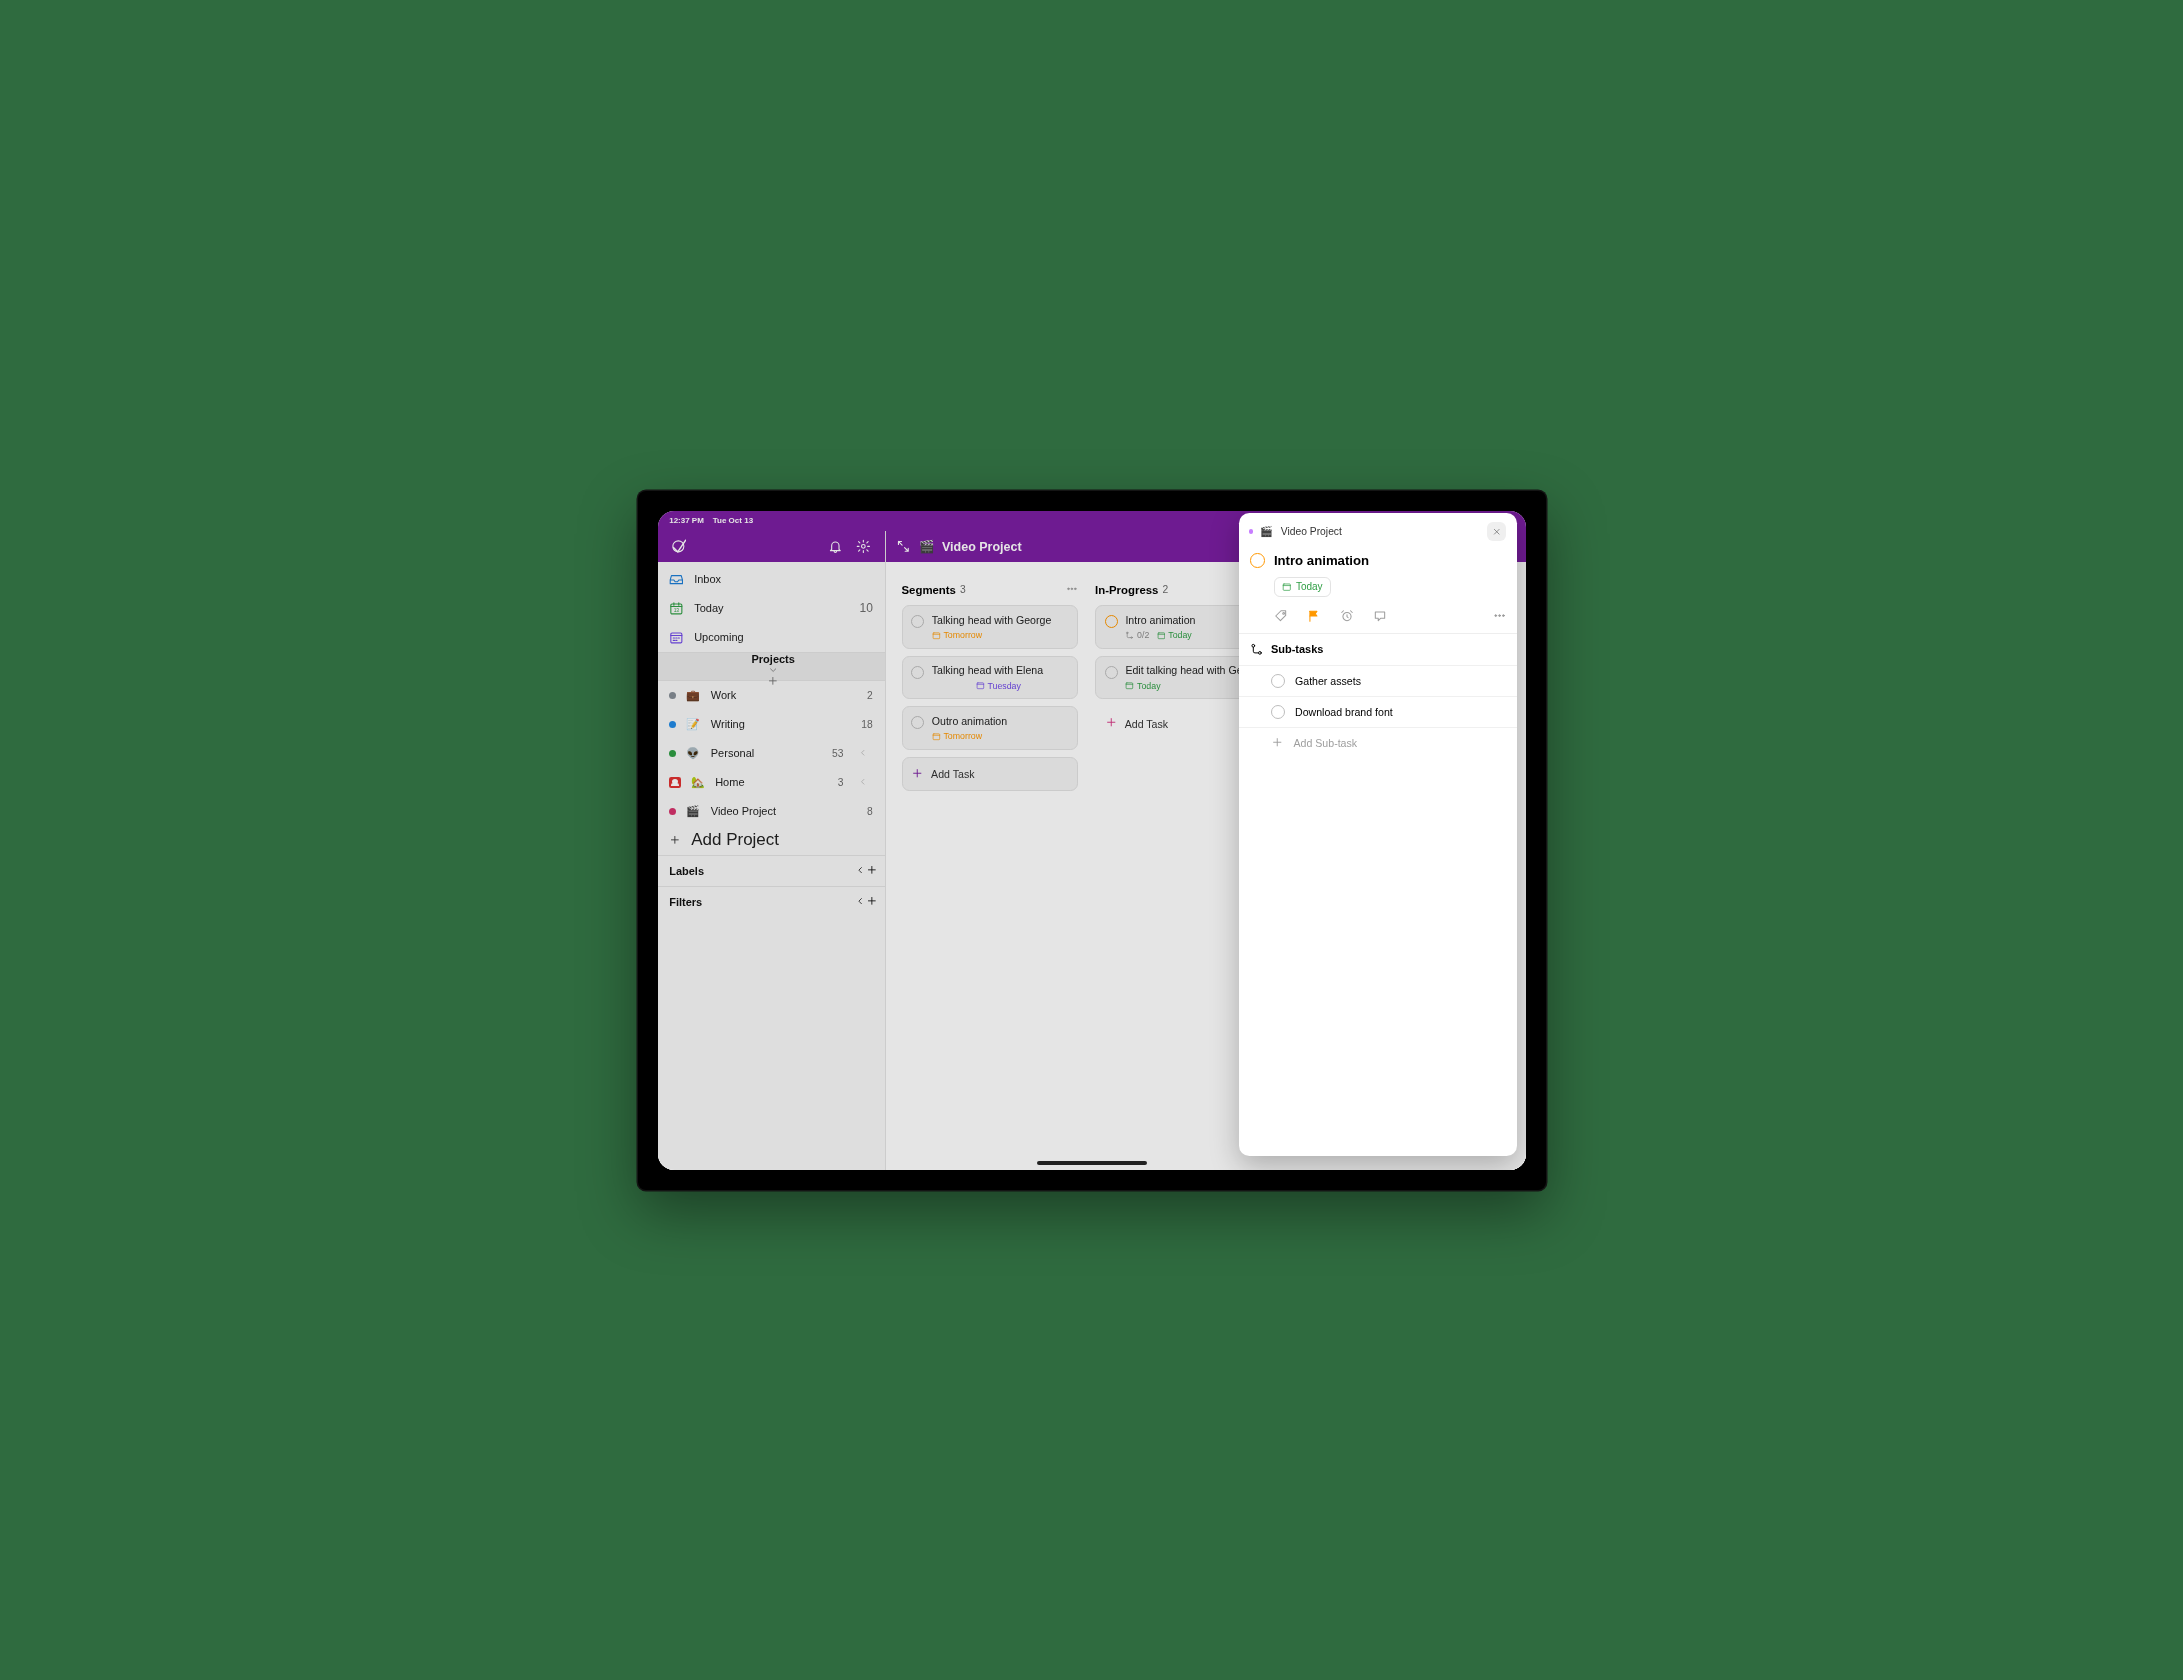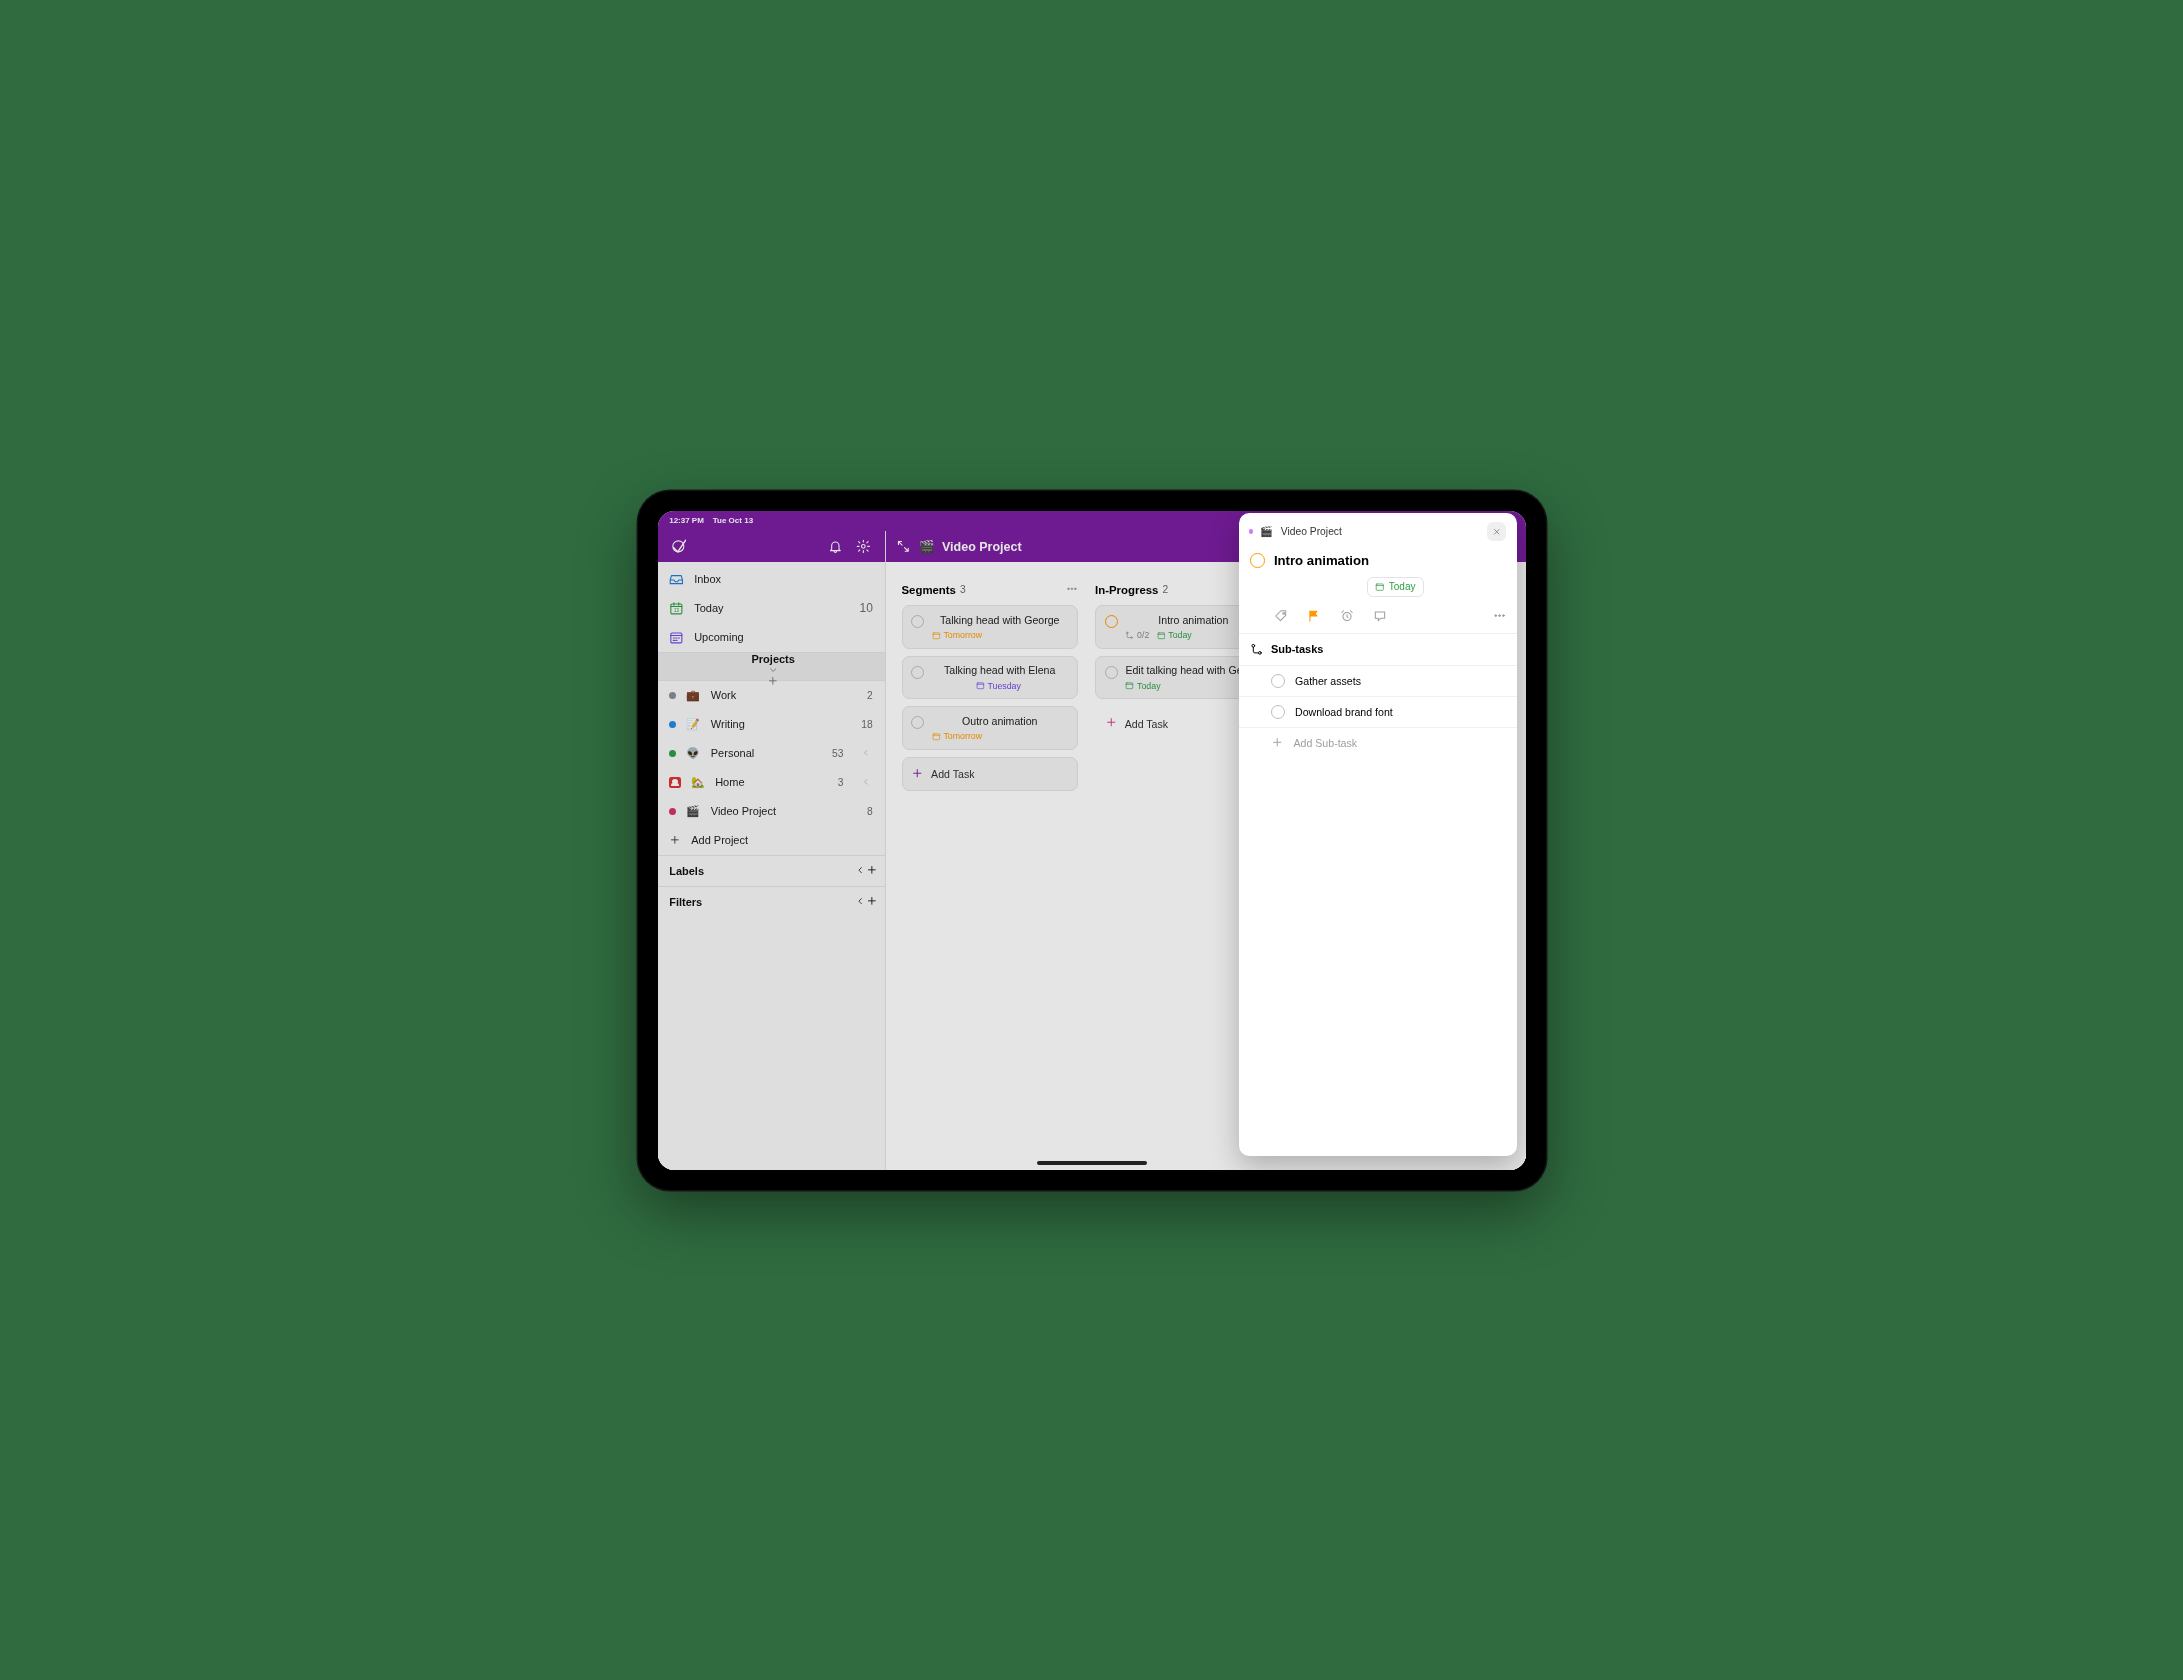--- a/index.html
+++ b/index.html
@@ -12,22 +12,22 @@
     --card-bg:#f3f3f3;
     --card-border:#e2e2e2;
     --orange:#ff9800;
     --green:#2f9e44;
     --purple-tag:#7048e8;
     --accent-pink:#d63384;
   }
   *{box-sizing:border-box;font-family:-apple-system,Helvetica,Arial,sans-serif;}
   body{margin:0;background:#2f6b3f;display:flex;align-items:center;justify-content:center;min-height:100vh;}
   .ipad-frame{
-    width:908px;height:699px;background:#000;border-radius:32px;
-    padding:20px;position:relative;box-shadow:0 0 0 1.5px #141414, 0 22px 59px rgba(0,0,0,.4);text-align:center;
+    width:908px;height:699px;background:#000;border-radius:8px;
+    padding:20px;position:relative;box-shadow:0 0 0 1.5px #141414, 0 22px 59px rgba(0,0,0,.4);
   }
   .screen{width:100%;height:100%;background:#fff;border-radius:16px;overflow:hidden;position:relative;display:flex;flex-direction:column;}
   .statusbar{height:20.6px;background:var(--purple);color:#fff;font-size:8px;display:flex;align-items:center;justify-content:space-between;padding:0 11.7px;font-weight:600;}
   .statusbar .right{display:flex;align-items:center;gap:4.4px;}
   .battery{width:16px;height:8px;border:1px solid #fff;border-radius:2.2px;position:relative;}
   .battery::after{content:"";position:absolute;right:-2.9px;top:1.8px;width:1.5px;height:3.7px;background:#fff;border-radius:0.7px;}
   .battery .fill{position:absolute;inset:0.7px;background:#fff;border-radius:1.1px;}
   .vpn{border:0.7px solid #fff;border-radius:2.2px;font-size:5.9px;padding:0 2.2px;line-height:7.3px;}
   .signal,.wifi{display:inline-flex;align-items:flex-end;gap:1.1px;}
   .signal i{width:1.8px;background:#fff;border-radius:0.7px;}
@@ -57,21 +57,21 @@
 
   .sb-proj{display:flex;align-items:center;height:29px;padding:0 11.7px;gap:10.3px;font-size:11px;color:#222;}
   .dot{width:7.3px;height:7.3px;border-radius:50%;flex:none;}
   .sb-proj .emoji{font-size:11px;}
   .sb-proj .count{margin-left:auto;color:var(--text-muted);font-size:10.3px;}
   .sb-proj .chev{width:14.7px;color:#b0b0b0;margin-left:4.4px;}
   .home-avatar{width:11.7px;height:11.7px;border-radius:2.2px;background:#e03131;display:inline-block;position:relative;flex:none;}
   .home-avatar::before{content:"";position:absolute;inset:2.2px 2.9px 4.4px;background:#fff;border-radius:50%;}
   .home-avatar::after{content:"";position:absolute;inset:5.9px 2.2px 2.2px;background:#fff;border-radius:2.2px 2.2px 0 0;}
 
-  .sb-add-project{display:flex;align-items:center;height:29px;padding:0 11.7px;gap:10.3px;font-size:11px;color:#222;}
+  .sb-add-project{display:flex;align-items:center;height:29px;padding:0 11.7px;gap:10.3px;font-size:17px;color:#222;}
   .sb-add-project .plus{color:#333;}
 
   .sb-collapsible{display:flex;align-items:center;height:31px;padding:0 7.3px 0 11.7px;font-weight:700;font-size:11px;color:#111;border-top:0.7px solid var(--sidebar-border);}
   .sb-collapsible .spacer{flex:1;}
 
   
   .main{flex:1;display:flex;flex-direction:column;position:relative;background:#fff;}
   .main-header{height:31px;background:var(--purple);display:flex;align-items:center;padding:0 10.3px;color:#fff;gap:7.3px;font-size:12.5px;font-weight:700;}
   .main-header .emoji{font-size:12.5px;}
   .board{flex:1;display:flex;gap:17.6px;padding:20.6px 16px;overflow:hidden;background:#fff;}

